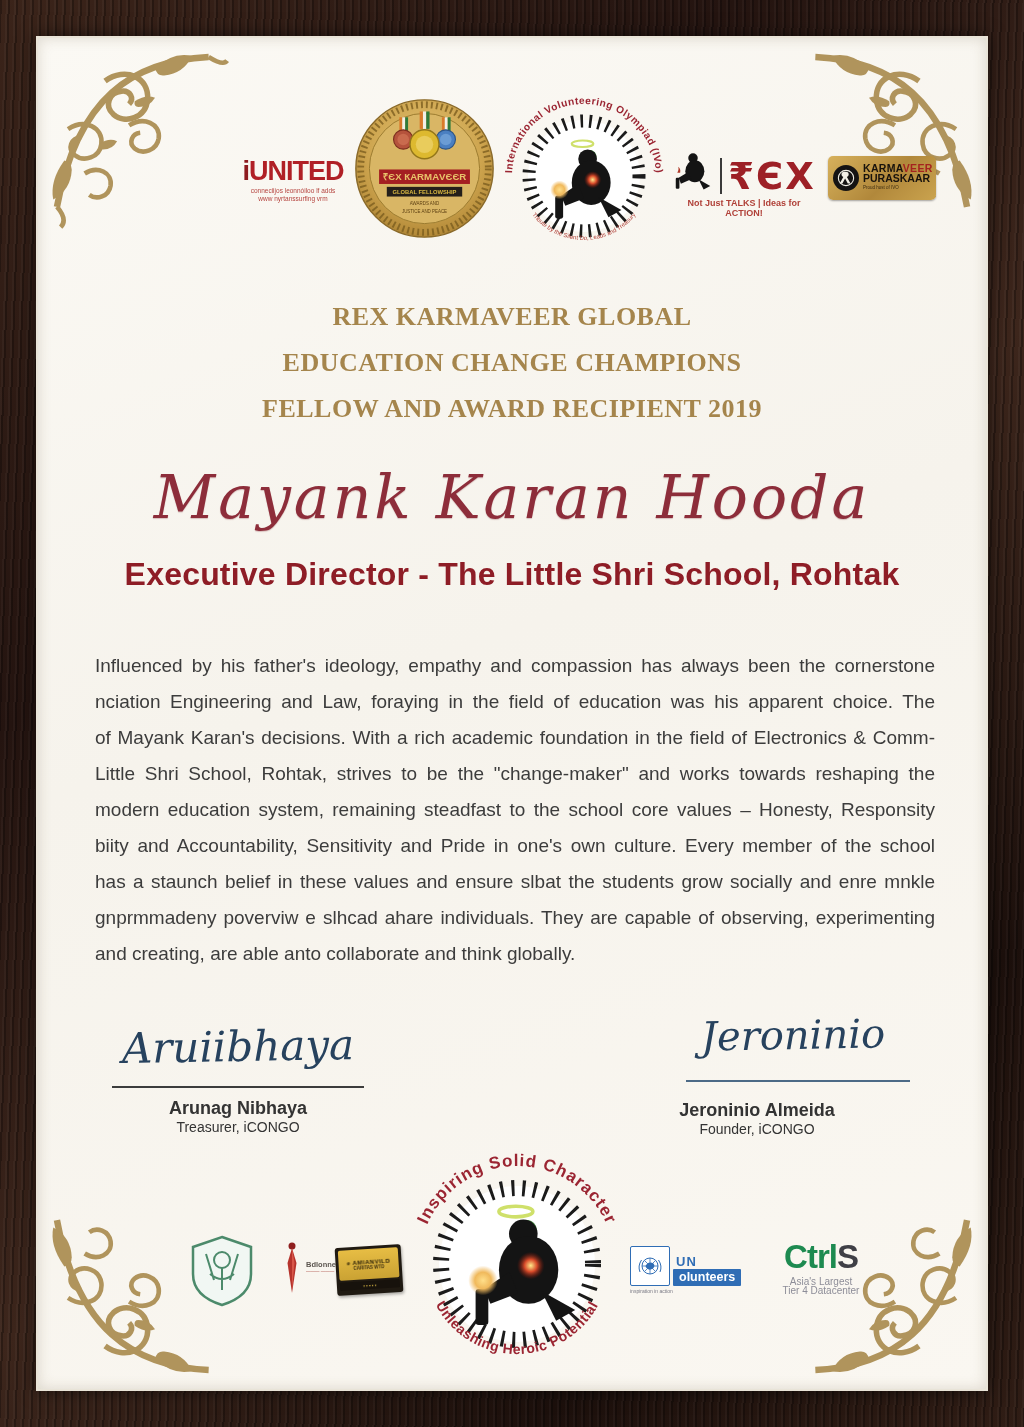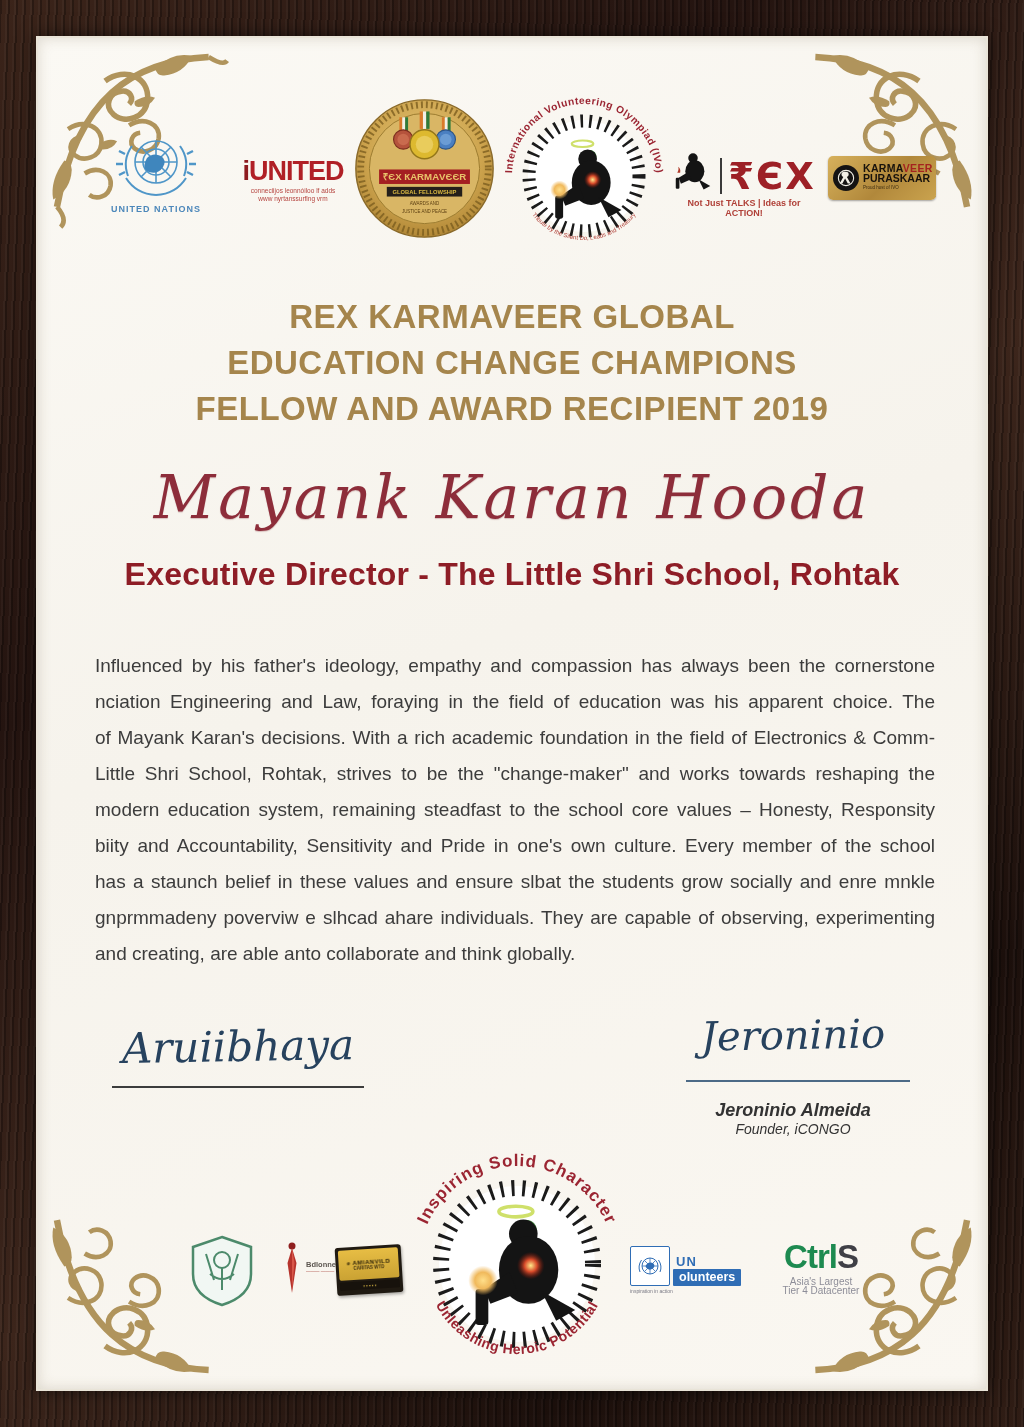--- a/index.html
+++ b/index.html
@@ -39,38 +39,38 @@
     background:linear-gradient(135deg,#d7b15c,#b1883b 55%,#caa34e); box-shadow:0 1px 2px rgba(0,0,0,.35);
     display:flex; align-items:center; gap:4px; }
   .kv-circle { width:26px; height:26px; border-radius:50%; background:#151313; flex:0 0 auto;
     display:flex; align-items:center; justify-content:center; }
   .kv-text { line-height:10px; }
   .kv-l1 { font-size:10.5px; font-weight:800; color:#17120c; letter-spacing:.3px; }
   .kv-l1 .red { color:#a5231f; }
   .kv-l2 { font-size:10.5px; font-weight:800; color:#17120c; }
   .kv-l3 { font-size:4.5px; color:#3c2c12; filter:blur(.3px); }
 
-  .title { left:0; top:294px; width:100%; color:#a5854c; font-weight:bold; font-size:33px; line-height:46px; letter-spacing:.5px; }
+  .title { left:0; top:294px; width:100%; color:#a5854c; font-weight:bold; font-size:26px; line-height:46px; letter-spacing:.5px;font-family:Liberation Serif, serif; }
   .name  { left:0; top:462px; width:100%; font-family:"DejaVu Serif", serif; font-style:italic; font-size:60px;
            color:#8d2d3a; letter-spacing:3px; text-shadow:0 1px 1px rgba(120,30,40,.25); }
   .role  { left:0; top:556px; width:100%; color:#8e1d26; font-weight:bold; font-size:32px; letter-spacing:.2px; }
 
   .bodytext { left:95px; top:648px; width:840px; color:#3c3c3c; font-size:19px; }
   .bodytext .bline { height:36px; line-height:36px; text-align:justify; text-align-last:justify; white-space:nowrap; }
   .bodytext .bline.last { text-align-last:left; }
 
   .sig-script { font-family:"DejaVu Serif", serif; font-style:italic; color:#27425e; }
   .sig-left  { left:108px; top:1022px; width:260px; font-size:42px; transform:rotate(-1deg); text-align:center; }
   .sig-right { left:668px; top:1012px; width:250px; font-size:40px; transform:rotate(-1deg); text-align:center; }
   .sig-line-l { left:112px; top:1086px; width:252px; height:2px; background:#3c3c3c; }
   .sig-line-r { left:686px; top:1080px; width:224px; height:1.6px; background:#4c6a86; }
   .sig-name  { font-weight:bold; color:#333; font-size:18px; }
   .sig-title { color:#333; font-size:14px; }
   .sig-block-l { left:108px; top:1098px; width:260px; }
-  .sig-block-r { left:668px; top:1100px; width:250px;font-style:italic; }
+  .sig-block-r { left:632px; top:1100px; width:250px; }
 
   .bigbadge { left:403px; top:1150px; width:228px; height:228px; }
 
   .crest { left:186px; top:1234px; width:72px; height:74px; }
   .pinlogo { left:282px; top:1242px; display:flex; align-items:flex-start; gap:4px; }
   .pin-text { margin-top:18px; }
   .pin-name { font-size:7.5px; font-weight:bold; color:#5c5650; filter:blur(.3px); }
   .pin-sub { font-size:4.5px; color:#a8433a; filter:blur(.3px); }
   .ybadge { left:336px; top:1246px; width:66px; height:48px; transform:rotate(-3.5deg);
     background:#201a12; border-radius:3px; padding:3px; box-shadow:1px 2px 3px rgba(0,0,0,.3); }
@@ -158,34 +158,20 @@
         <path d="M44 140 c14 -9 30 -1 28 13 c-2 12 -15 16 -23 10" stroke-width="5"></path>
       </g>
       <g fill="currentColor">
         <path d="M120 26 q20 -18 40 -13 q-9 19 -30 21 q-8 1 -10 -8z"></path>
         <path d="M22 126 q-16 22 -12 42 q19 -10 20 -32 q0 -8 -8 -10z"></path>
         <path d="M98 62 q12 -8 22 -4 q-6 10 -18 10 q-5 0 -4 -6z"></path>
       </g>
     </svg>
   </div>
 
-  <div class="abs unlogo">
-    <svg width="128" height="66" viewBox="0 0 128 66">
-      <g stroke="#4f96c8" fill="none" stroke-width="1.6">
-        <circle cx="64" cy="30" r="21"></circle>
-        <circle cx="64" cy="30" r="13"></circle>
-        <circle cx="64" cy="30" r="5"></circle>
-        <path d="M43 30 h42 M64 9 v42 M49 15 l30 30 M79 15 l-30 30"></path>
-        <path d="M36 44 q-6 -16 4 -30 M34 46 q10 16 30 17 M92 44 q6 -16 -4 -30 M94 46 q-10 16 -30 17" stroke-width="2"></path>
-        <path d="M33 40 l-6 3 M31 32 l-7 0 M33 22 l-6 -3 M95 40 l6 3 M97 32 l7 0 M95 22 l6 -3" stroke-width="2.5"></path>
-      </g>
-      <path d="M55 26 q6 -6 14 -2 q6 4 2 11 q-5 8 -14 5 q-8 -3 -2 -14z" fill="#3f86bd"></path>
-    </svg>
-    <div class="un-caption">UNITED NATIONS</div>
-  </div>
 
   <div class="abs icongo">
     <div class="icongo-word"><span class="i">i</span><span>UNITED</span></div>
     <div class="icongo-tag">conneciijos leonnóiloo lf adds</div>
     <div class="icongo-tag">www nyrtanssurflng vrm</div>
   </div>
 
   <svg class="abs seal" viewBox="0 0 150 150">
     <defs>
       <radialGradient id="goldg" cx="50%" cy="38%" r="70%">
@@ -309,20 +295,24 @@
     <div class="bline">Little Shri School, Rohtak, strives to be the "change-maker" and works towards reshaping the</div>
     <div class="bline">modern education system, remaining steadfast to the school core values – Honesty, Responsity</div>
     <div class="bline">biity and Accountability, Sensitivity and Pride in one's own culture. Every member of the school</div>
     <div class="bline">has a staunch belief in these values and ensure slbat the students grow socially and enre mnkle</div>
     <div class="bline">gnprmmadeny poverviw e slhcad ahare individuals. They are capable of observing, experimenting</div>
     <div class="bline last">and creating, are able anto collaborate and think globally.</div>
   </div>
 
   <div class="abs sig-script sig-left">Aruiibhaya</div>
   <div class="abs sig-line-l"></div>
+  <div class="abs ctr sig-block-l">
+    <div class="sig-name">Arunag Nibhaya</div>
+    <div class="sig-title">Treasurer, iCONGO</div>
+  </div>
   <div class="abs sig-script sig-right">Jeroninio</div>
   <div class="abs sig-line-r"></div>
   <div class="abs ctr sig-block-r">
     <div class="sig-name">Jeroninio Almeida</div>
     <div class="sig-title">Founder, iCONGO</div>
   </div>
 
   <svg class="abs bigbadge" viewBox="0 0 228 228">
     <defs>
       <path id="bigTop" d="M16 114 A98 98 0 0 1 212 114" fill="none"></path>

